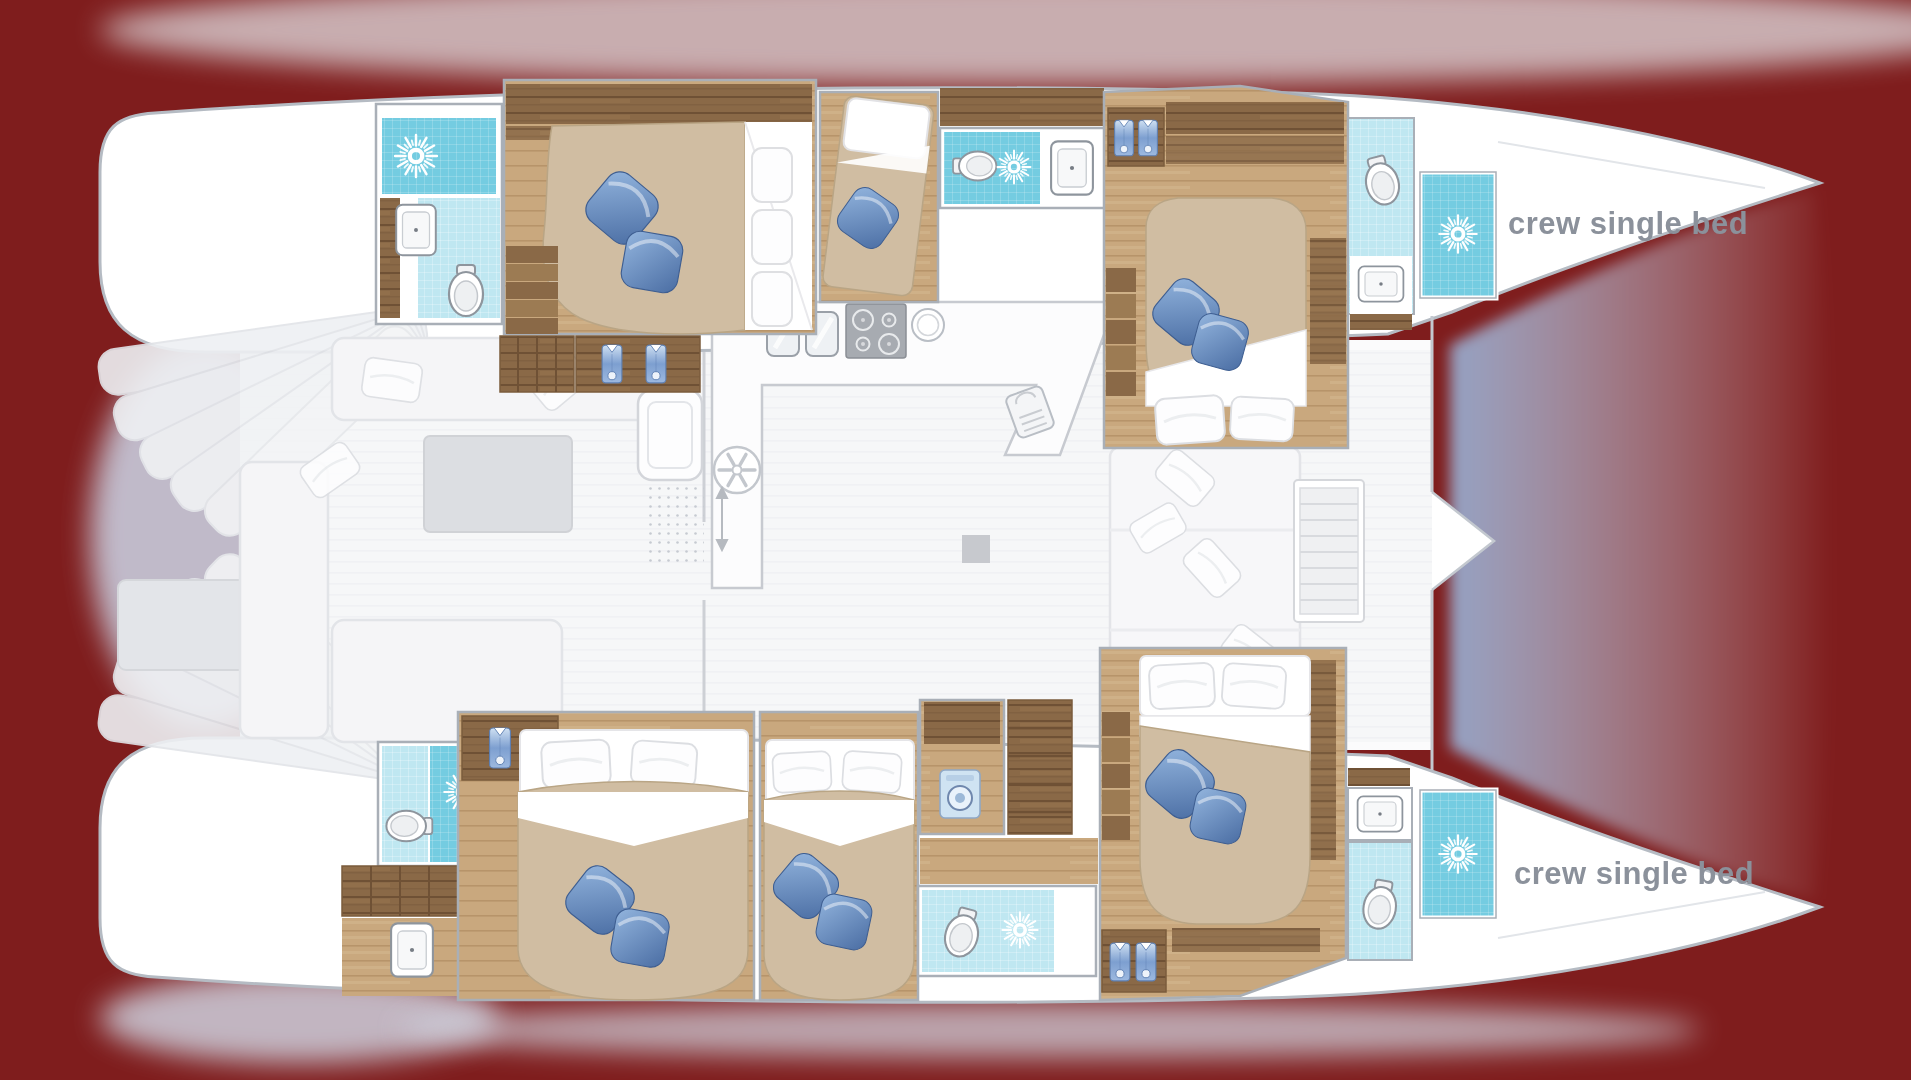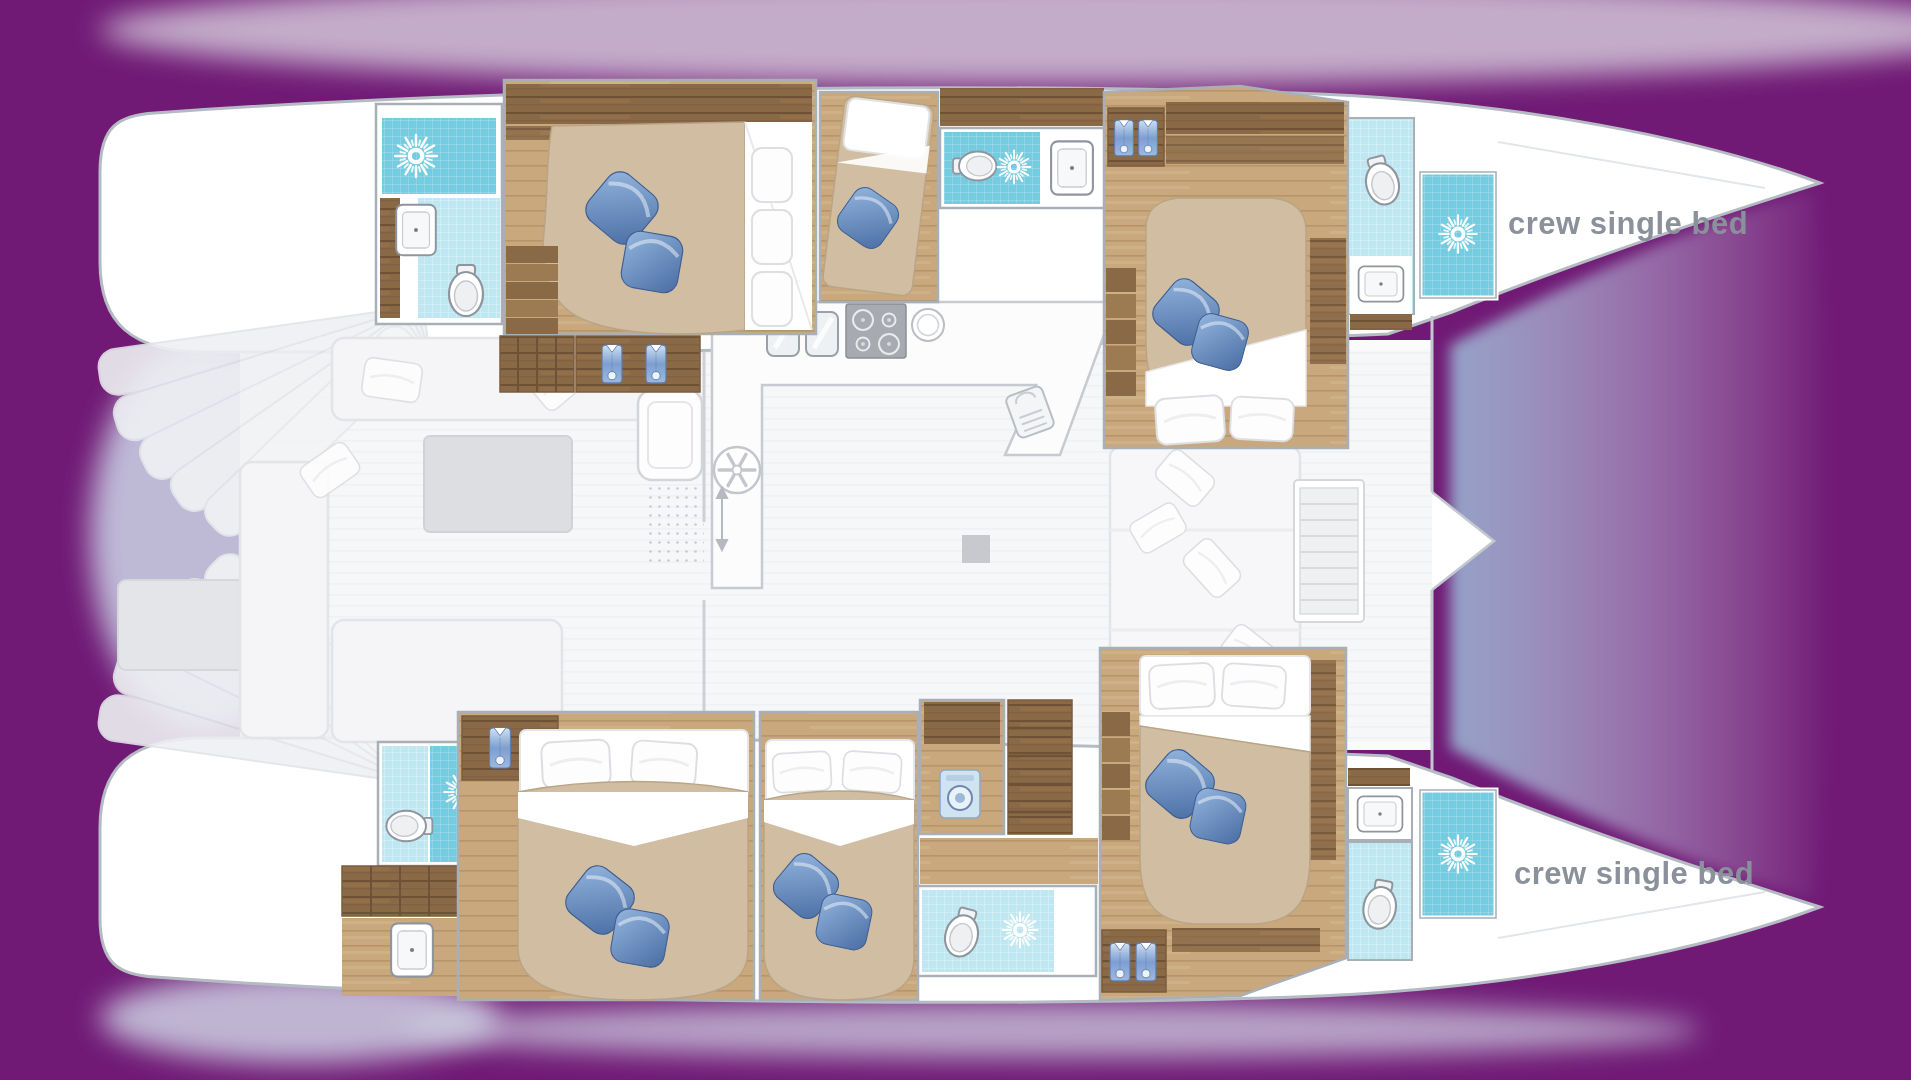--- a/index.html
+++ b/index.html
@@ -2,21 +2,21 @@
 <html style="--hull-stroke: #b5bbc3; --wood-dark: #8a6947; --wood-light: #c9a87e; --tile-light: #bfe7f1; --tile-dark: #74cce1; --bed-duvet: #d0bda2; --bed-duvet-edge: #b9a585; --label: #8b919b; --room-stroke: #a9afb7; --fixture-stroke: #8e959d; --faded-fill: #f5f5f7; --faded-stroke: #e2e4e8;"><head>
 <meta charset="utf-8">
 <style>
   :root{
     --hull-stroke:#b5bbc3; --wood-dark:#8a6947; --wood-light:#c9a87e;
     --tile-light:#bfe7f1; --tile-dark:#74cce1; --bed-duvet:#d0bda2;
     --bed-duvet-edge:#b9a585; --label:#8b919b; --room-stroke:#a9afb7;
     --fixture-stroke:#8e959d; --faded-fill:#f5f5f7; --faded-stroke:#e2e4e8;
   }
   html,body{margin:0;padding:0;background:#fff;}
-  .stage{position:relative;width:1911px;height:1080px;background:#701a75;overflow:hidden;
+  .stage{position:relative;width:1911px;height:1080px;background:#7f1d1d;overflow:hidden;
          font-family:"Liberation Sans",sans-serif;}
   .stage svg{position:absolute;left:0;top:0;}
   .crew-label{position:absolute;font-weight:700;font-size:31px;color:var(--label);
               letter-spacing:.5px;white-space:nowrap;}
 </style>
 </head>
 <body>
 
 <div class="stage">
 <svg width="1911" height="1080" viewBox="0 0 1911 1080">

